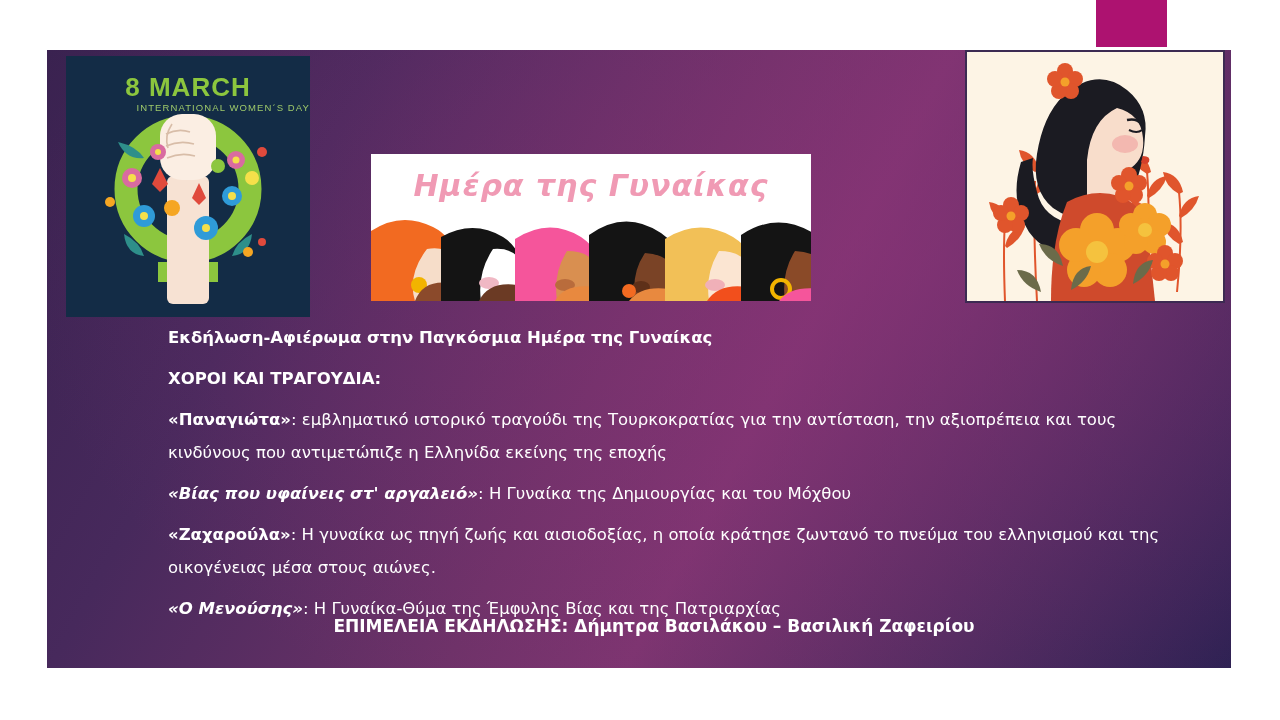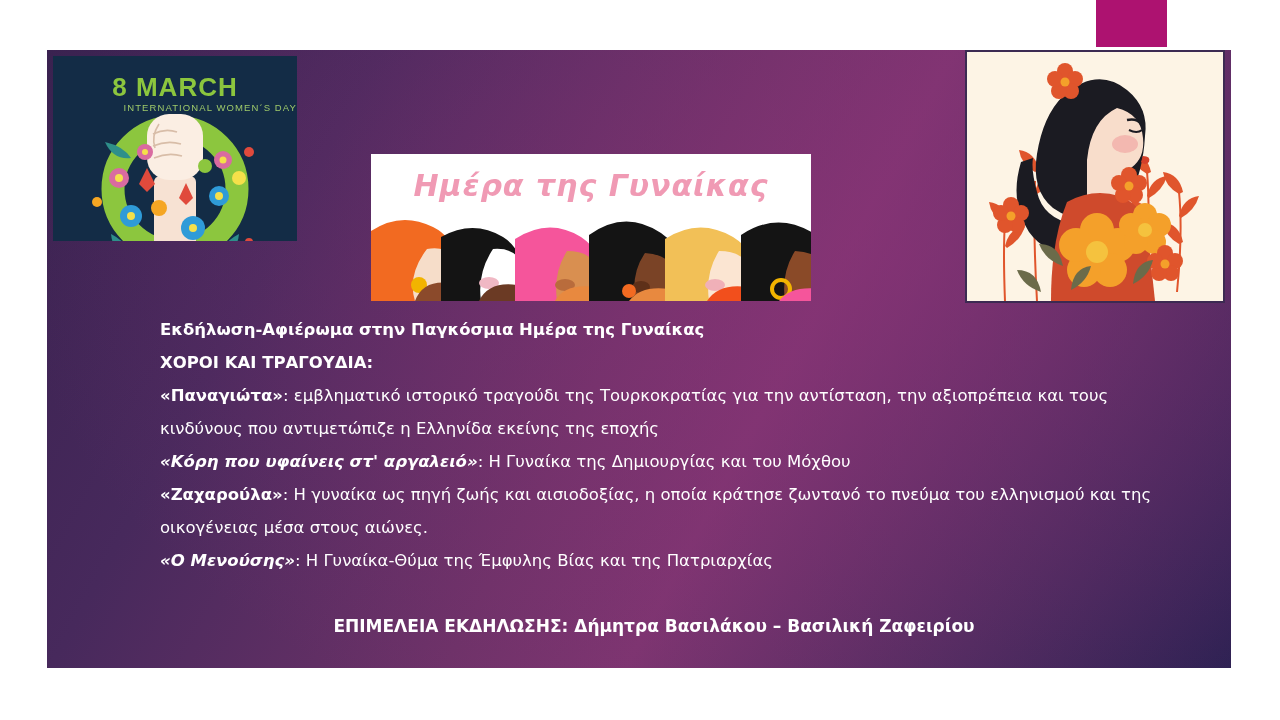--- a/index.html
+++ b/index.html
@@ -20,21 +20,21 @@
   .slide{
     position:absolute;left:47px;top:50px;width:1184px;height:618px;
     background:
       radial-gradient(120% 140% at 72% 34%, rgba(140,50,120,0.55) 0%, rgba(140,50,120,0.0) 62%),
       linear-gradient(118deg,#3a2250 0%, #47295c 22%, #6d3268 48%, #7c3570 60%, #4b2b5e 82%, #262050 100%);
     overflow:hidden;
   }
 
   
   .poster-left{
-    position:absolute;left:6px;top:6px;width:244px;height:185px;
+    position:absolute;left:19px;top:6px;width:244px;height:261px;
     background:#132c46;overflow:hidden;
   }
   .poster-left .pl-title{
     position:absolute;top:16px;left:0;width:100%;text-align:center;
     color:#8cc63e;font-weight:bold;font-size:26px;letter-spacing:1px;
     font-family:"Liberation Sans", sans-serif;
   }
   .poster-left .pl-sub{
     position:absolute;top:46px;left:0;width:100%;text-align:right;
     color:#9ec96a;font-size:9.5px;letter-spacing:1.1px;
@@ -77,21 +77,21 @@
   }
 
   
   .body-text{
     position:absolute;left:113px;top:263px;width:1010px;
     color:#ffffff;
     font-size:16.5px;
     line-height:33px;
     font-family:"DejaVu Sans", sans-serif;
   }
-  .body-text p{margin:0;}
+  .body-text p{margin:8px;}
   .body-text .hd{font-weight:bold;}
   .body-text .song{font-weight:bold;font-style:italic;}
   .body-text .song-up{font-weight:bold;}
   .credits{
     position:absolute;left:113px;top:566px;width:1010px;
     text-align:center;padding-right:22px;box-sizing:border-box;
     color:#ffffff;font-weight:bold;font-size:17px;
     font-family:"DejaVu Sans", sans-serif;
   }
 </style>
@@ -319,21 +319,21 @@
       </p>
       <p>
         <span class="hd">ΧΟΡΟΙ ΚΑΙ ΤΡΑΓΟΥΔΙΑ:</span>
       </p>
 
       <p>
         <span class="song-up">«Παναγιώτα»</span><span>: </span><span>εμβληματικό ιστορικό τραγούδι της Τουρκοκρατίας για  την αντίσταση, την αξιοπρέπεια και  τους κινδύνους που αντιμετώπιζε η Ελληνίδα εκείνης της εποχής</span>
       </p>
 
       <p>
-        <span class="song">«Κόρη που υφαίνεις στ' αργαλειό»</span><span>: </span><span>Η Γυναίκα της Δημιουργίας και του Μόχθου</span>
+        <span class="song">«Βίας που υφαίνεις στ' αργαλειό»</span><span>: </span><span>Η Γυναίκα της Δημιουργίας και του Μόχθου</span>
       </p>
 
       <p>
         <span class="song-up">«Ζαχαρούλα»</span><span>: </span><span>Η γυναίκα ως πηγή ζωής και αισιοδοξίας,  η οποία κράτησε ζωντανό το πνεύμα του ελληνισμού και  της οικογένειας μέσα στους αιώνες.</span>
       </p>
 
 
       <p>
         <span class="song">«Ο Μενούσης»</span><span>: </span><span>Η Γυναίκα-Θύμα της Έμφυλης Βίας και της Πατριαρχίας</span>
       </p>

